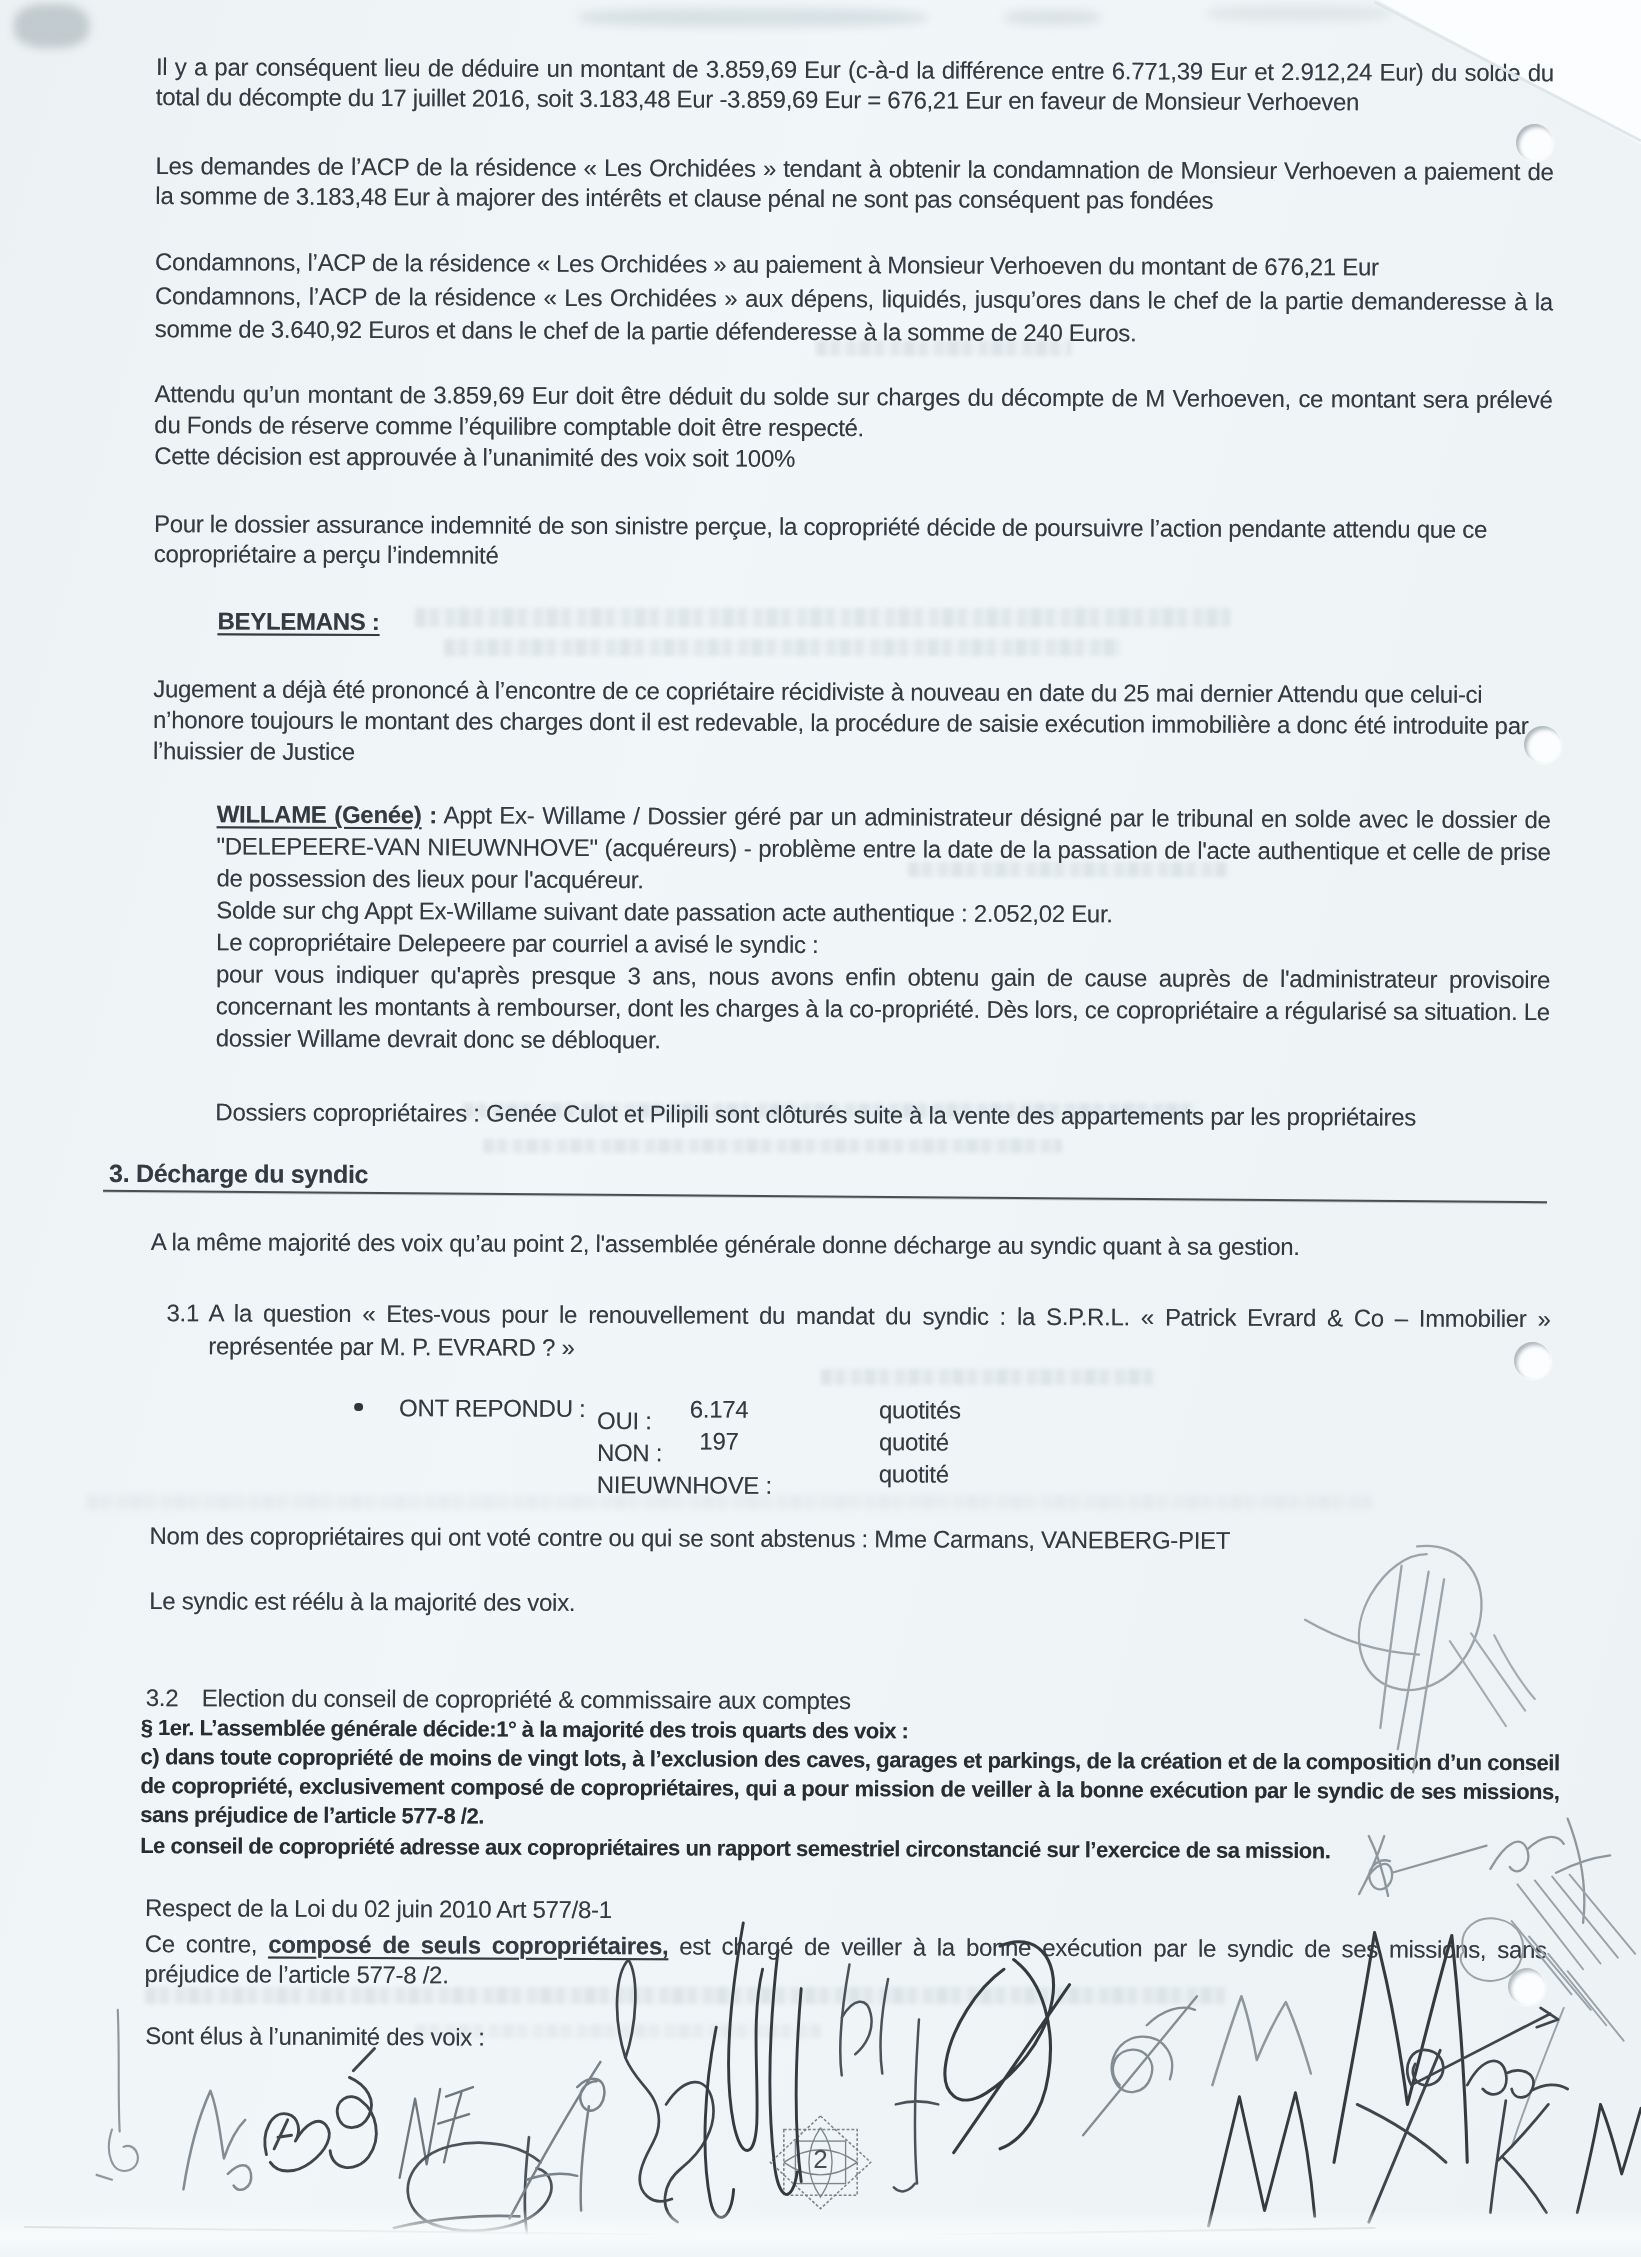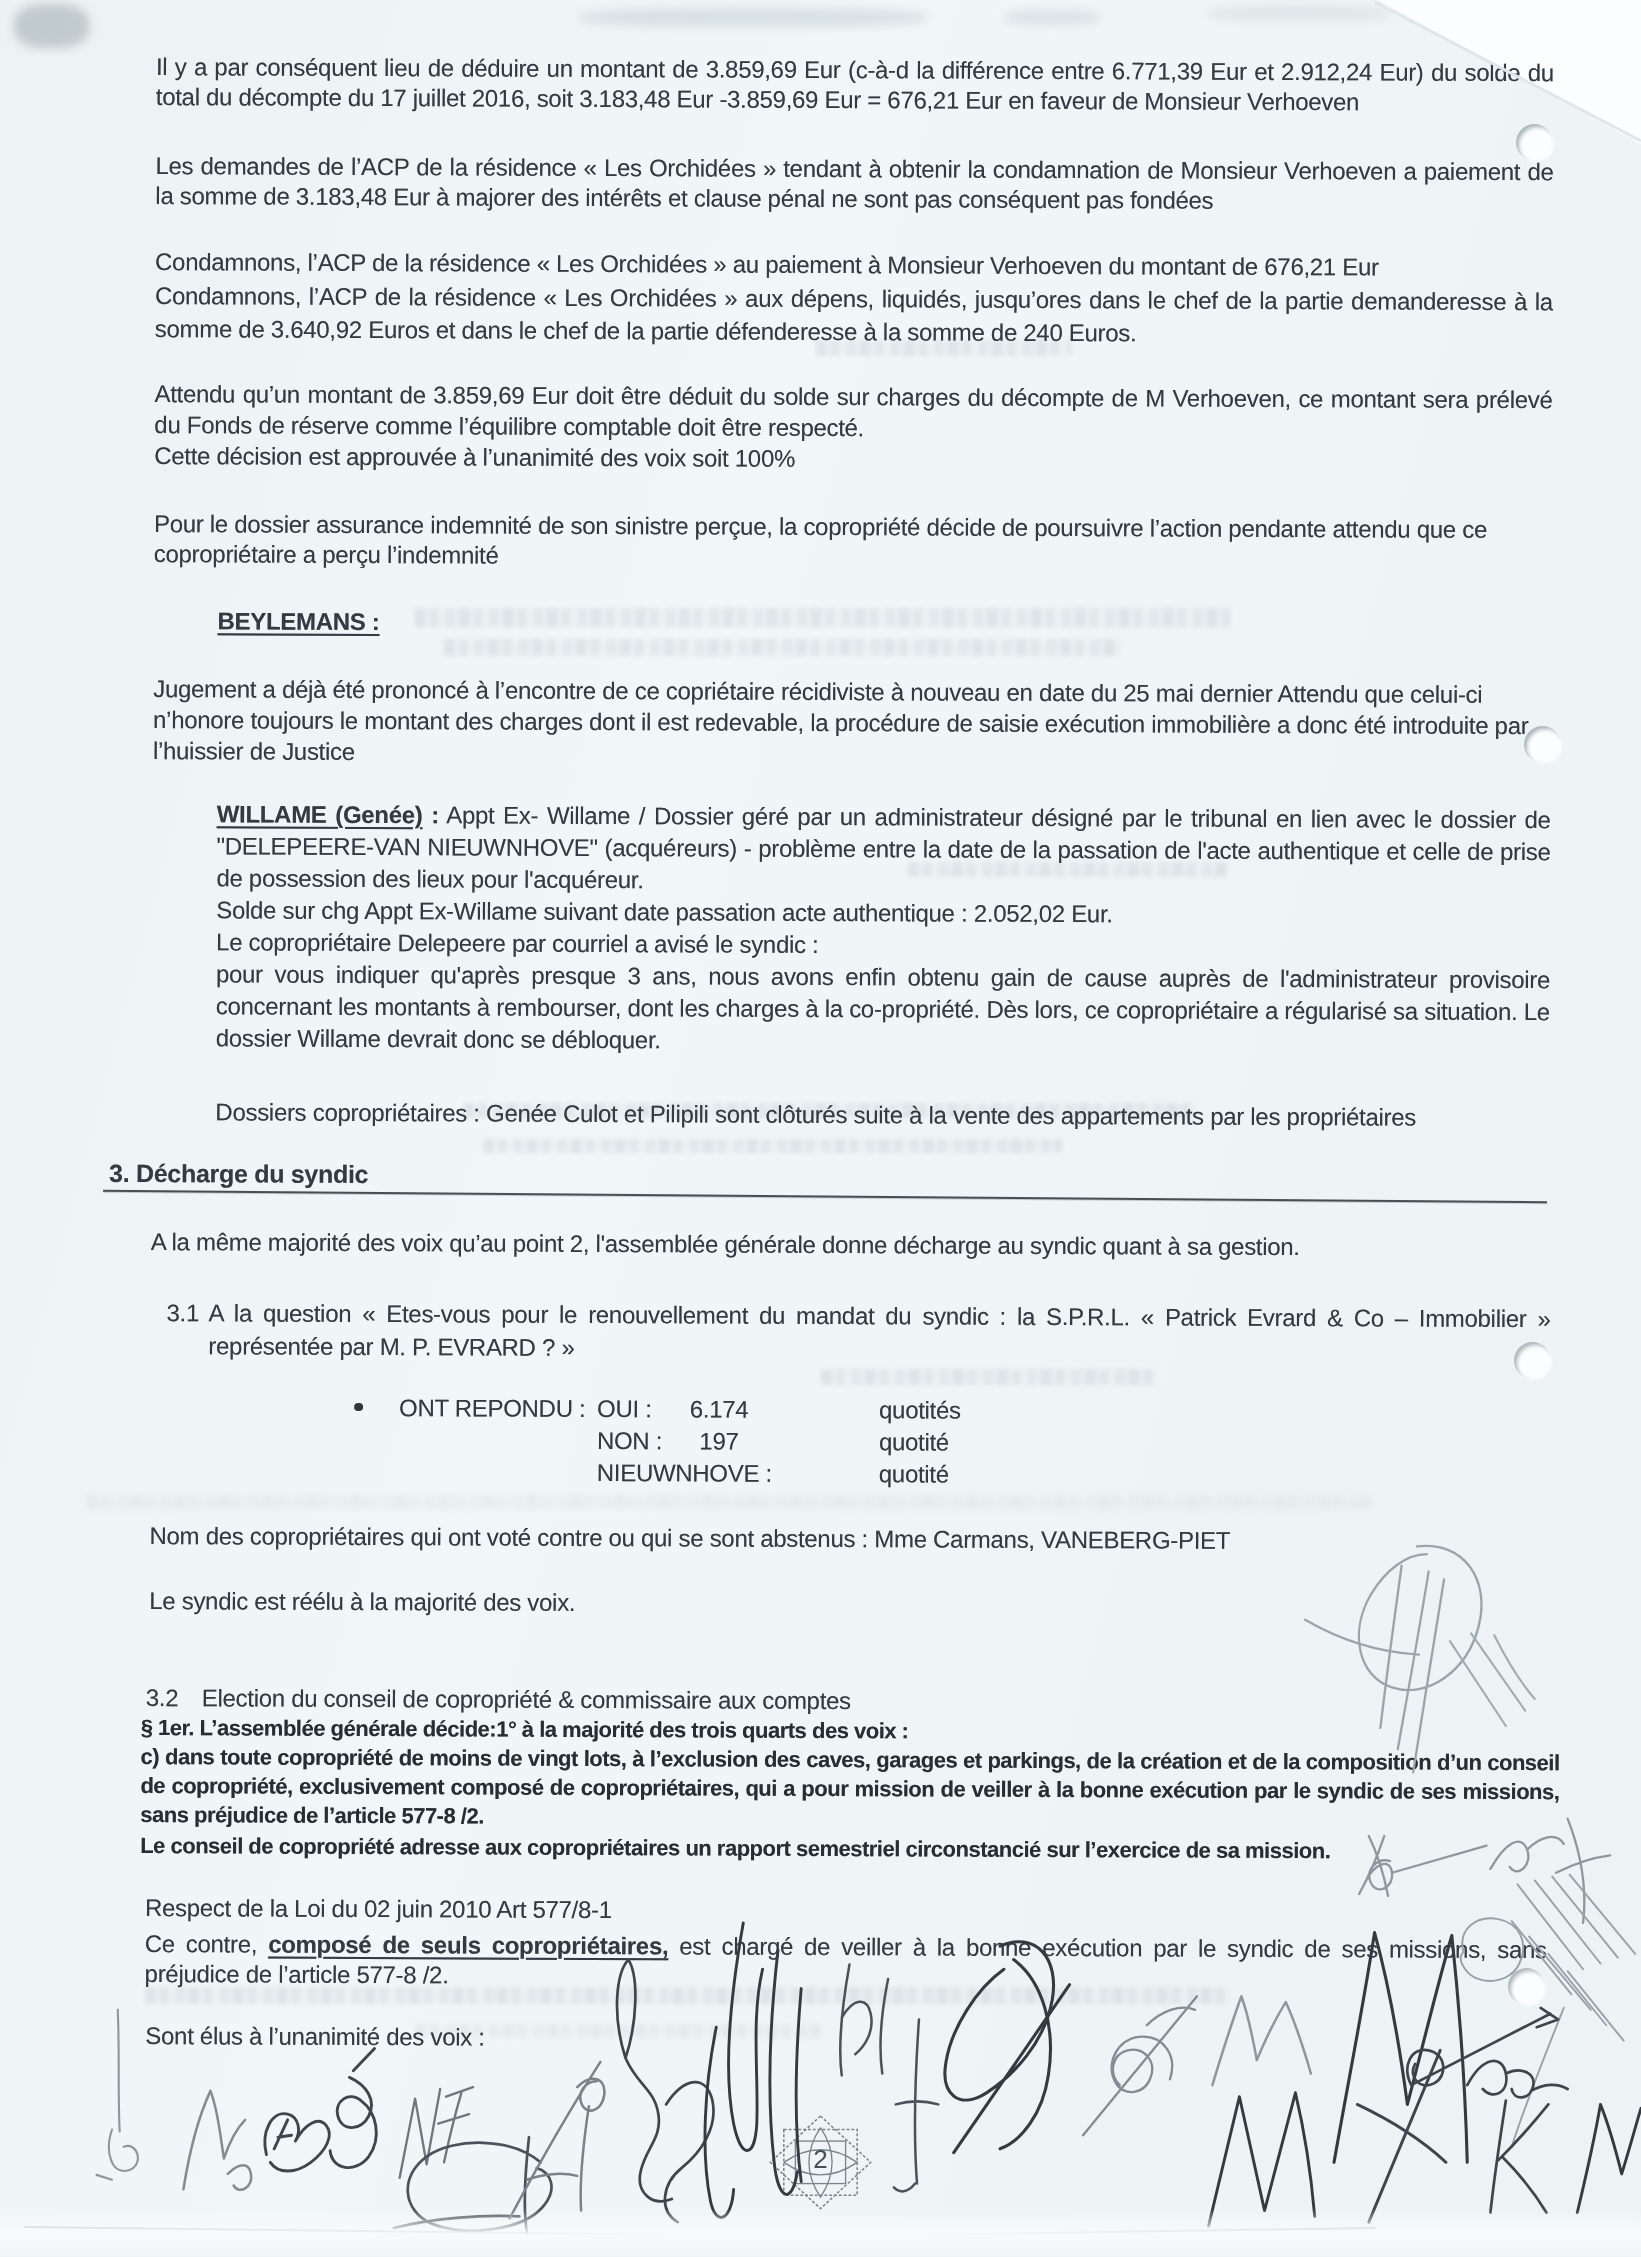--- a/index.html
+++ b/index.html
@@ -11,21 +11,21 @@
   .tilt{position:absolute;left:0;top:0;width:1641px;height:2257px;transform:rotate(0.25deg);transform-origin:135px 58px;}
   .blk{position:absolute;font-size:24px;line-height:32px;letter-spacing:-0.3px;text-shadow:0 0 0.6px rgba(45,55,62,.45);}
   .just{text-align:justify;}
   .bold{font-weight:bold;}
   .ul{text-decoration:underline;text-decoration-thickness:1.9px;text-underline-offset:3.9px;}
   .law{font-size:22px;line-height:29px;font-weight:bold;letter-spacing:-0.5px;color:#272e33;}
   .h3rule{position:absolute;left:108px;top:1190px;width:1444px;height:1.9px;background:#474f55;transform:rotate(0.2deg);transform-origin:left center;box-shadow:0 1px 0 rgba(70,80,86,.25);}
   .num{position:absolute;}
   .vote-row{position:relative;height:32px;}
   .vote-prefix{display:inline-block;padding-left:45px;}
-  .vote-key{position:absolute;left:243px;top:0;white-space:nowrap;}
+  .vote-key{position:absolute;left:243px;top:12px;white-space:nowrap;}
   .vote-val{position:absolute;left:307px;top:0;width:116px;text-align:center;}
   .vote-unit{position:absolute;left:525px;top:0;}
   .bullet{position:absolute;left:0;top:10.6px;width:8.7px;height:8.7px;border-radius:50%;background:#2f373d;}
   .ghost{position:absolute;border-radius:2.9px;opacity:.55;filter:blur(2.1px);
     background:repeating-linear-gradient(90deg,rgba(148,168,175,.38) 0 9.7px,rgba(148,168,175,.10) 11.6px 13.5px,rgba(148,168,175,.32) 15.4px 23px,rgba(148,168,175,.06) 25px 29px,rgba(148,168,175,.30) 31px 39px,rgba(148,168,175,.12) 41px 44px);}
   .smudge{position:absolute;filter:blur(4.8px);border-radius:40%;}
   .hole{position:absolute;width:37px;height:37px;border-radius:50%;
     background:radial-gradient(circle at 62% 66%,#fcfdfe 52%,#eef3f5 75%);
     box-shadow:inset 2.9px 2.9px 3.9px rgba(120,133,140,.55),1px 1px 1.9px rgba(255,255,255,.9);}
   .wedge{position:absolute;left:1369px;top:-1.9px;width:274px;height:147px;background:#fbfdfe;
@@ -74,21 +74,21 @@
     <div class="blk" style="left:156px;top:440px;width:1398px;">Cette décision est approuvée à l’unanimité des voix soit 100%</div>
 
     <div class="blk" style="left:156px;top:509px;width:1398px;line-height:30px;">Pour le dossier assurance indemnité de son sinistre perçue, la copropriété décide de poursuivre l’action pendante attendu que ce copropriétaire a perçu l’indemnité</div>
 
     <div class="blk bold ul" style="left:220px;top:605px;">BEYLEMANS :</div>
 
     <div class="blk" style="left:156px;top:673px;width:1398px;line-height:31px;">Jugement a déjà été prononcé à l’encontre de ce copriétaire récidiviste à nouveau en date du 25 mai dernier Attendu que celui-ci n’honore toujours le montant des charges dont il est redevable, la procédure de saisie exécution immobilière a donc été introduite par l’huissier de Justice</div>
 
     <div class="blk just" style="left:220px;top:798px;width:1334px;line-height:32px;">
       <span class="bold"><span class="ul">WILLAME (Genée)</span><span> :</span></span>
-      <span>Appt Ex- Willame / Dossier géré par un administrateur désigné par le tribunal en lien avec le dossier de "DELEPEERE-VAN NIEUWNHOVE" (acquéreurs) - problème entre la date de la passation de l'acte authentique et celle de prise de possession des lieux pour l'acquéreur.</span>
+      <span>Appt Ex- Willame / Dossier géré par un administrateur désigné par le tribunal en solde avec le dossier de "DELEPEERE-VAN NIEUWNHOVE" (acquéreurs) - problème entre la date de la passation de l'acte authentique et celle de prise de possession des lieux pour l'acquéreur.</span>
       <div style="text-align:left;">Solde sur chg Appt Ex-Willame suivant date passation acte authentique : 2.052,02 Eur.</div>
       <div style="text-align:left;">Le copropriétaire Delepeere par courriel a avisé le syndic :</div>
       <div class="just">pour vous indiquer qu'après presque 3 ans, nous avons enfin obtenu gain de cause auprès de l'administrateur provisoire concernant les montants à rembourser, dont les charges à la co-propriété. Dès lors, ce copropriétaire a régularisé sa situation. Le dossier Willame devrait donc se débloquer.</div>
     </div>
 
     <div class="blk" style="left:220px;top:1096px;width:1334px;">Dossiers copropriétaires : Genée Culot et Pilipili sont clôturés suite à la vente des appartements par les propriétaires</div>
 
     <div class="blk bold" style="left:114px;top:1157px;font-size:25px;">3. Décharge du syndic</div>
     <div class="h3rule"></div>
 

